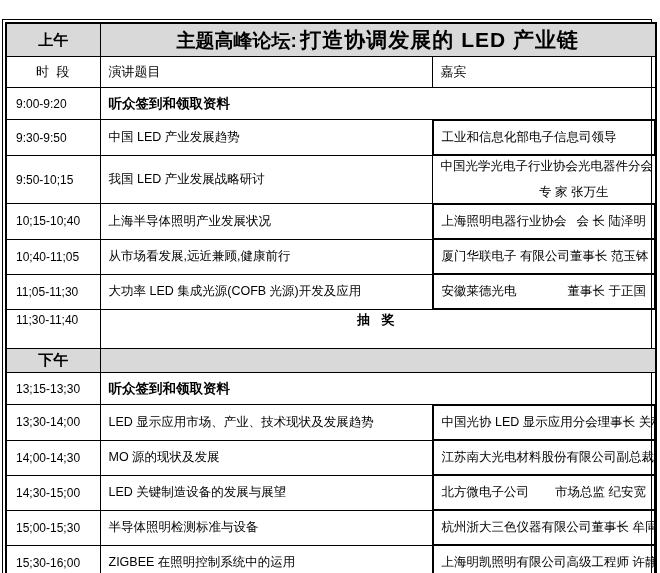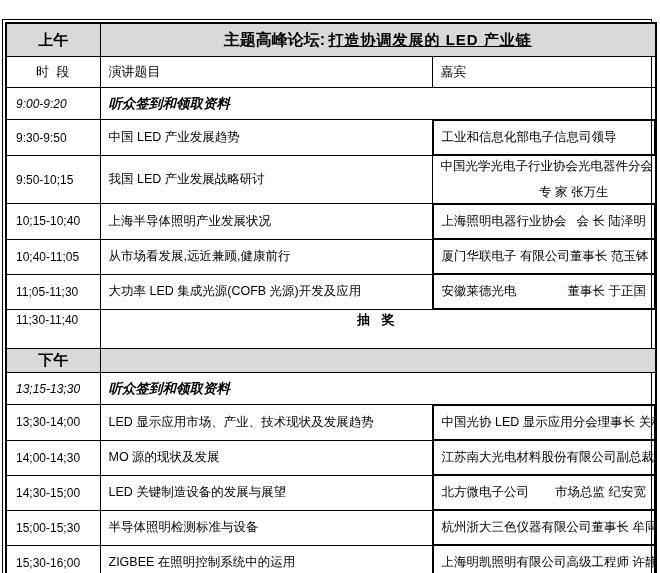--- a/index.html
+++ b/index.html
@@ -25,28 +25,28 @@
     vertical-align:middle;
     overflow:hidden;
     white-space:nowrap;
   }
   .gray { background:#d9d9d9; }
   .center { text-align:center; }
 
   .r-header1 td { height:28px; }
   .session-label { font-size:15px; font-weight:bold; text-align:center; }
   .title-cell { text-align:center; }
-  .title-prefix { font-size:16px; font-weight:bold; }
-  .title-main { font-size:15px; font-weight:bold; letter-spacing:1px;text-decoration:underline; }
+  .title-prefix { font-size:19px; font-weight:bold; }
+  .title-main { font-size:21px; font-weight:bold; letter-spacing:1px; }
 
   .r-header2 td { height:26px; font-size:13px; }
   .r-header2 .time-cell { text-align:center; letter-spacing:2px; }
 
   .time-cell { font-size:12px; padding-left:9px; }
-  .r-signin td { height:27px;font-style:italic; }
+  .r-signin td { height:27px; }
   .r-signin .topic-cell { font-weight:bold; font-size:13.5px; }
   .r-talk td { height:29px; }
   .r-talk2 td { height:38px; }
   .guest-flex { display:flex; justify-content:space-between; align-items:center; }
   .guest-two .org-line { text-align:left; }
   .guest-two .person-line { text-align:center; padding-left:60px; margin-top:9px; }
   .r-lottery td { height:13px; padding-top:1px; padding-bottom:19px; }
   .lottery-text { font-weight:bold; letter-spacing:4px; font-size:13px;margin-top:9px; }
   .r-divider td { height:19px; }
 </style>

